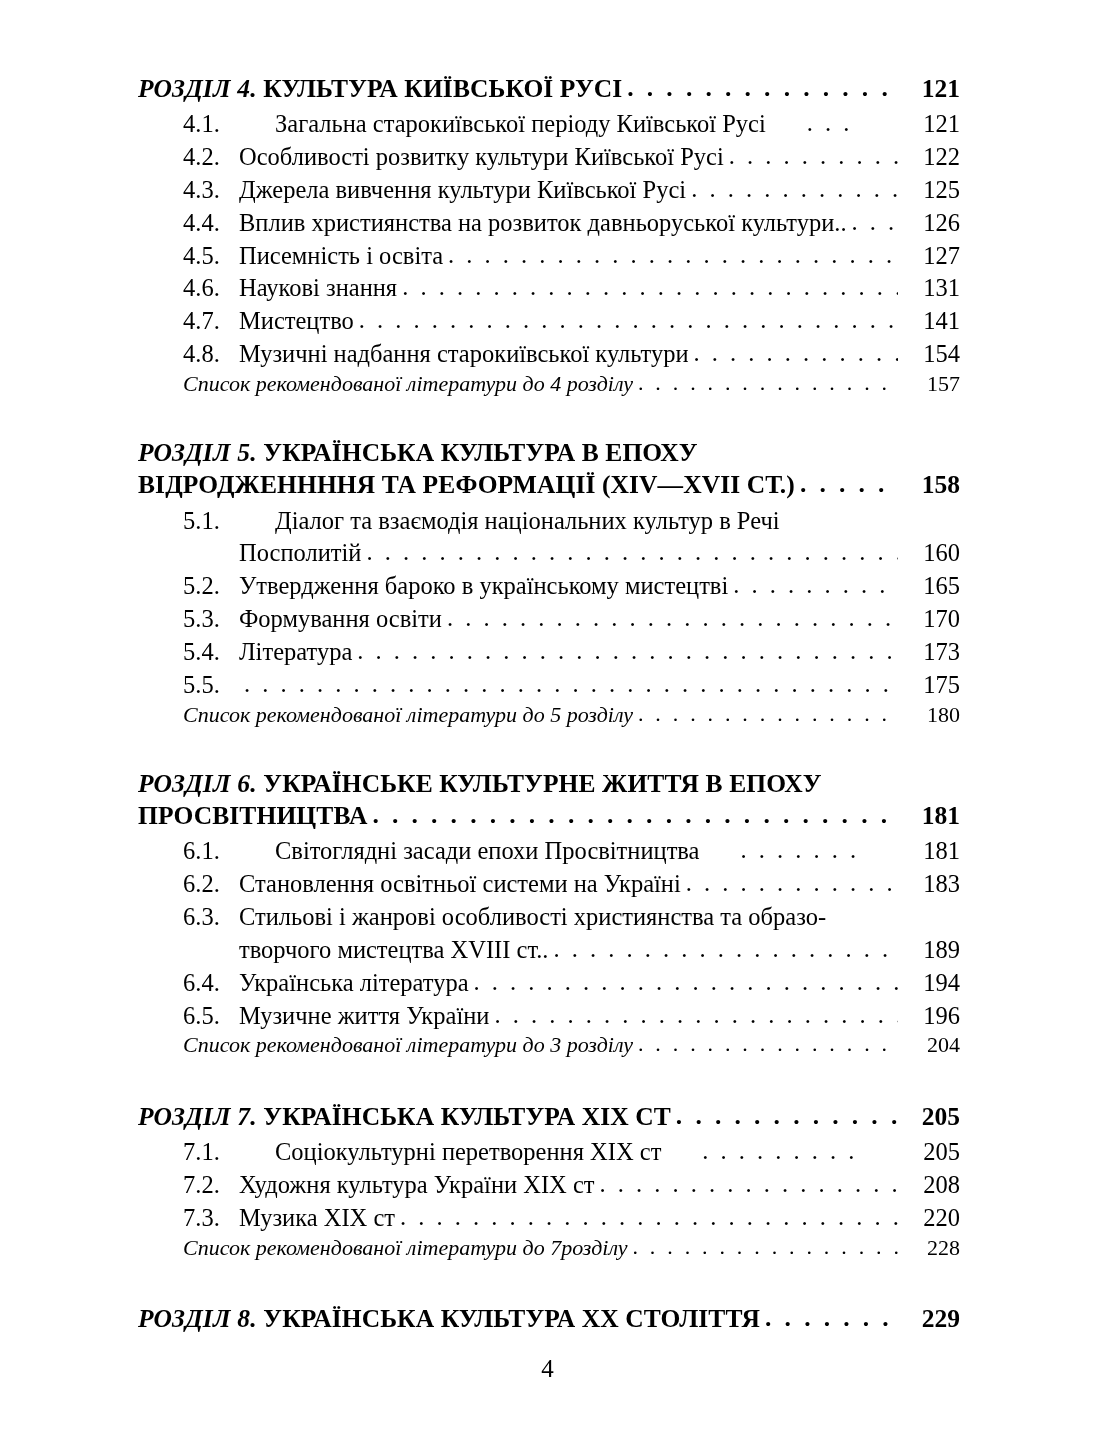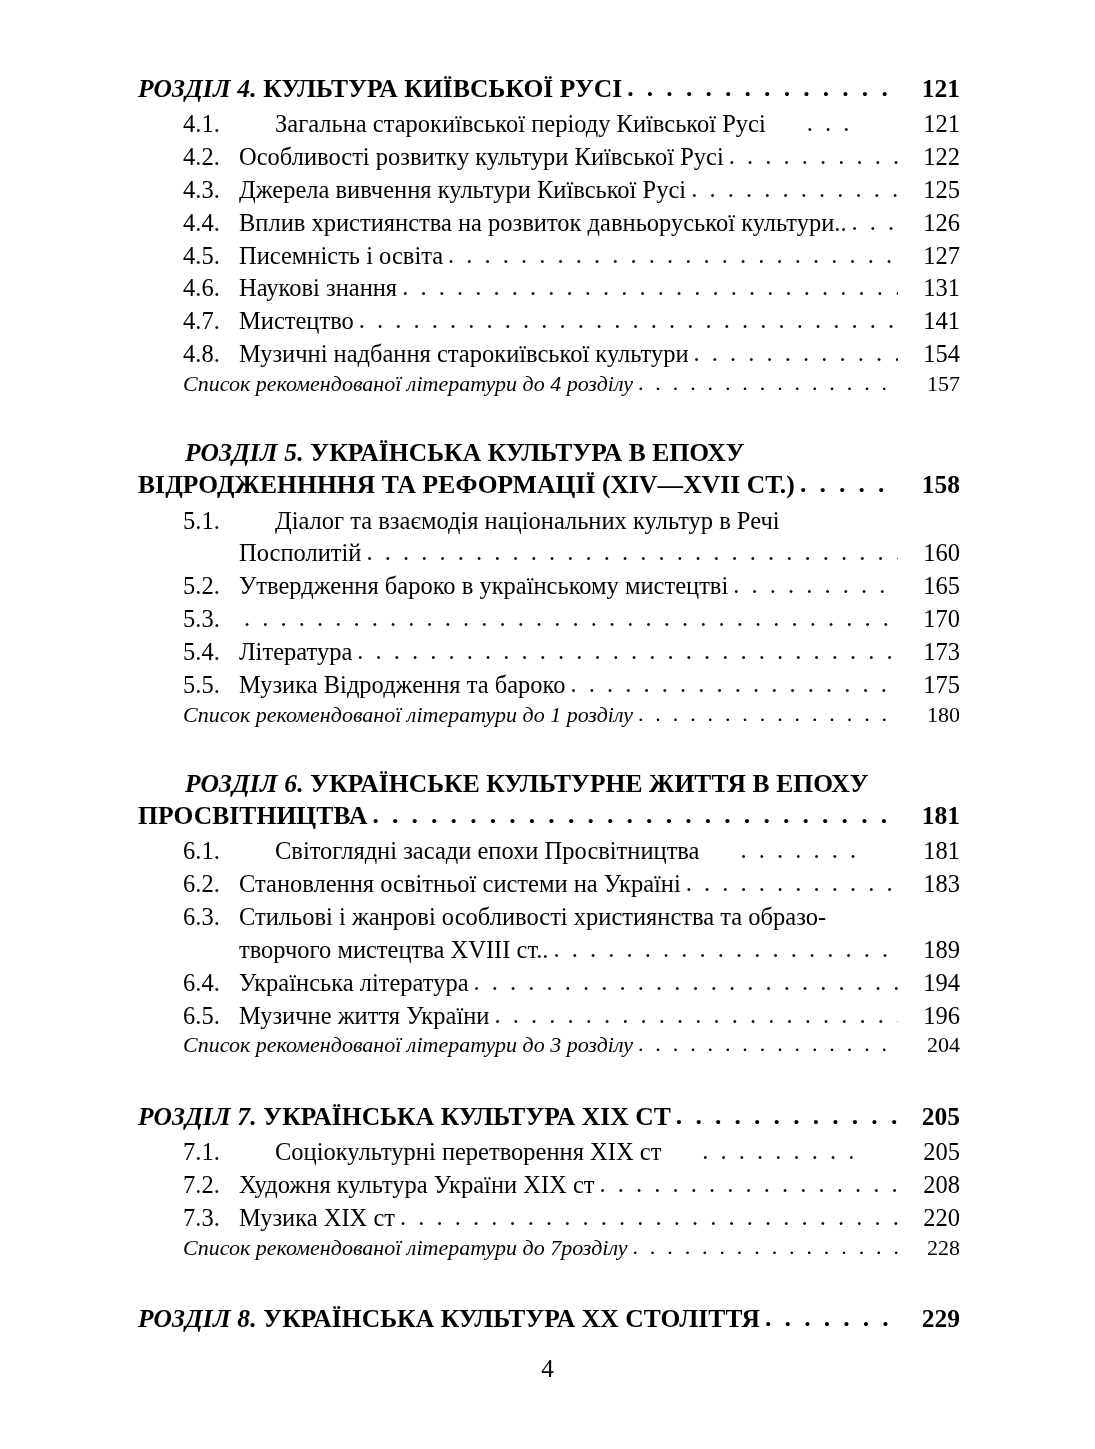--- a/index.html
+++ b/index.html
@@ -76,21 +76,20 @@
     margin-top: 40px;
   }
   .chapter .row .leader {
     letter-spacing: 3.4px;
   }
 
   
   .chapter .headline-plain {
     display: block;
     white-space: pre;
-    margin-left: 47px;
   }
 
   
   .entry {
     font-size: 24.5px;
     margin-top: 1px;
   }
   .entry .num {
     flex: 0 0 56px;
     white-space: pre;
@@ -221,37 +220,37 @@
           <span class="pg">160</span>
         </div>
         <div class="row entry">
           <span class="num">5.2.</span>
           <span class="txt">Утвердження бароко в українському мистецтві</span>
           <span class="leader">. . . . . . . . . . . . . . . . . . . . . . . . . . . . . . . . . . . . . . . . . . . . . . . . . . . . . . . . . . . . . . . . . . . . . . . . . . . . . . . . . . . . . . . . . . . . . . . . . . . . . . . . . . . . . . . . . . . . . . . . . . . . . . . . . . . . . . . . . . . </span>
           <span class="pg">165</span>
         </div>
         <div class="row entry">
           <span class="num">5.3.</span>
+          <span class="txt">Формування освіти</span>
           <span class="leader">. . . . . . . . . . . . . . . . . . . . . . . . . . . . . . . . . . . . . . . . . . . . . . . . . . . . . . . . . . . . . . . . . . . . . . . . . . . . . . . . . . . . . . . . . . . . . . . . . . . . . . . . . . . . . . . . . . . . . . . . . . . . . . . . . . . . . . . . . . . </span>
           <span class="pg">170</span>
         </div>
         <div class="row entry">
           <span class="num">5.4.</span>
           <span class="txt">Література</span>
           <span class="leader">. . . . . . . . . . . . . . . . . . . . . . . . . . . . . . . . . . . . . . . . . . . . . . . . . . . . . . . . . . . . . . . . . . . . . . . . . . . . . . . . . . . . . . . . . . . . . . . . . . . . . . . . . . . . . . . . . . . . . . . . . . . . . . . . . . . . . . . . . . . </span>
           <span class="pg">173</span>
         </div>
         <div class="row entry">
           <span class="num">5.5.</span>
-          <span class="txt">Музика Відродження та бароко</span>
           <span class="leader">. . . . . . . . . . . . . . . . . . . . . . . . . . . . . . . . . . . . . . . . . . . . . . . . . . . . . . . . . . . . . . . . . . . . . . . . . . . . . . . . . . . . . . . . . . . . . . . . . . . . . . . . . . . . . . . . . . . . . . . . . . . . . . . . . . . . . . . . . . . </span>
           <span class="pg">175</span>
         </div>
         <div class="row lit">
-          <span class="txt">Список рекомендованої літератури до 1 розділу</span>
+          <span class="txt">Список рекомендованої літератури до 5 розділу</span>
           <span class="leader">. . . . . . . . . . . . . . . . . . . . . . . . . . . . . . . . . . . . . . . . . . . . . . . . . . . . . . . . . . . . . . . . . . . . . . . . . . . . . . . . . . . . . . . . . . . . . . . . . . . . . . . . . . . . . . . . . . . . . . . . . . . . . . . . . . . . . . . . . . . </span>
           <span class="pg">180</span>
         </div>
       </div>
       <div class="chapter-block">
         <div class="chapter">
           <div class="headline-plain"><span class="ch-label">РОЗДІЛ 6. </span><span class="ch-title">УКРАЇНСЬКЕ КУЛЬТУРНЕ ЖИТТЯ В ЕПОХУ</span></div>
           <div class="row">
             <span class="txt ch-title">ПРОСВІТНИЦТВА</span>
             <span class="leader">. . . . . . . . . . . . . . . . . . . . . . . . . . . . . . . . . . . . . . . . . . . . . . . . . . . . . . . . . . . . . . . . . . . . . . . . . . . . . . . . . . . . . . . . . . . . . . . . . . . . . . . . . . . . . . . . . . . . . . . . . . . . . . . . . . . . . . . . . . . </span>

